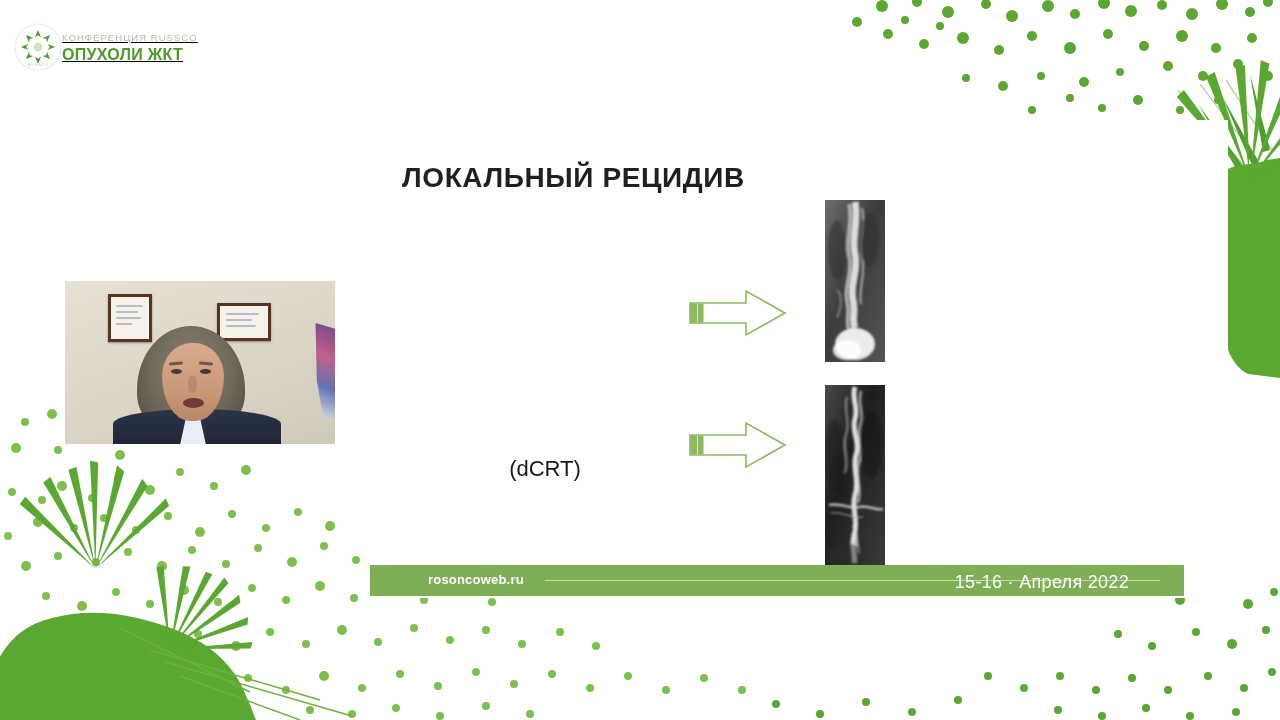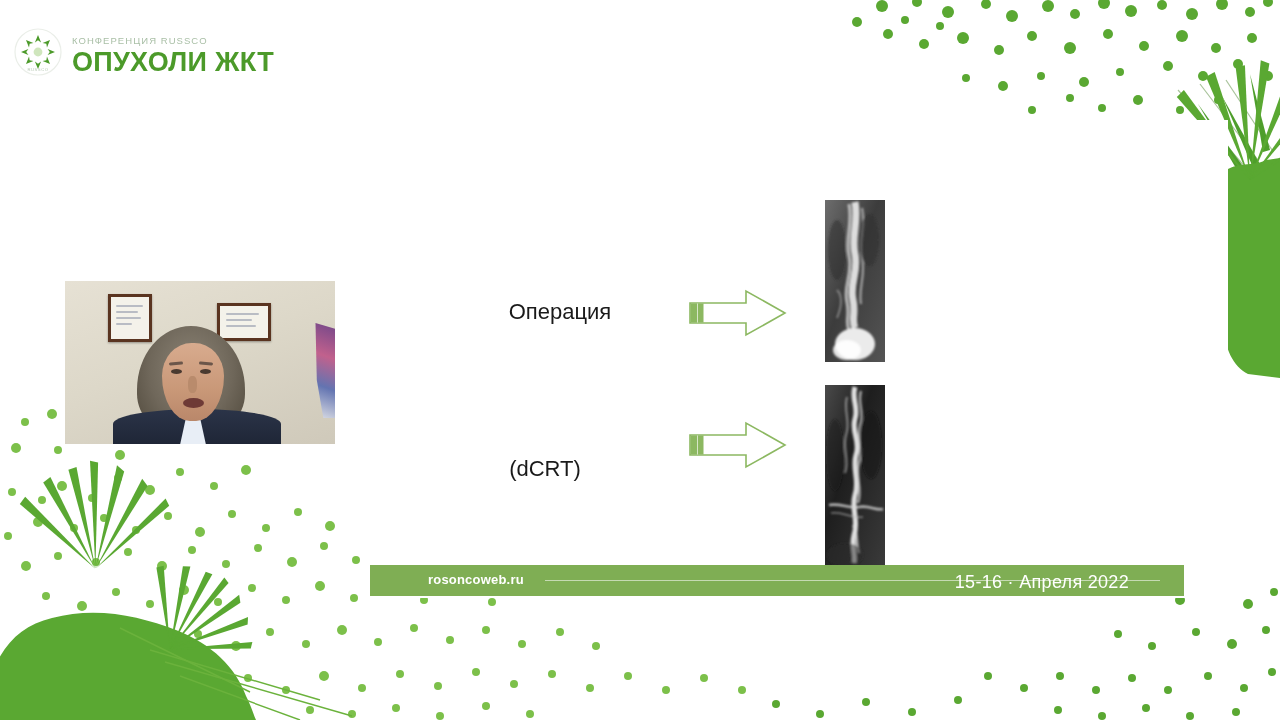--- a/index.html
+++ b/index.html
@@ -6,25 +6,25 @@
   body{
     width:1280px;height:720px;overflow:hidden;position:relative;
     background:#ffffff;
     font-family:"Liberation Sans","DejaVu Sans",sans-serif;
   }
 
   
   #deco{position:absolute;left:0;top:0;width:1280px;height:720px;z-index:0;pointer-events:none;}
 
   
-  #logo{position:absolute;left:14px;top:18px;width:250px;height:58px;z-index:6;display:flex;align-items:flex-end;gap:10px;}
+  #logo{position:absolute;left:14px;top:18px;width:250px;height:58px;z-index:6;display:flex;align-items:center;text-decoration:underline;}
   #logo-mark{width:48px;height:48px;flex:0 0 48px;position:relative;}
   #logo-text{display:flex;flex-direction:column;justify-content:center;line-height:1;padding-top:2px;}
   #logo-sub{font-size:9.5px;letter-spacing:1.05px;color:#a9bfa6;font-weight:400;white-space:nowrap;}
-  #logo-main{font-size:27px;letter-spacing:.3px;color:#4c9a2a;font-weight:700;white-space:nowrap;margin-top:4px;}
+  #logo-main{font-size:16px;letter-spacing:.3px;color:#4c9a2a;font-weight:700;white-space:nowrap;margin-top:4px;}
 
   
   #webcam{position:absolute;left:65px;top:281px;width:270px;height:163px;z-index:5;overflow:hidden;background:#d8d3c6;}
   #wc-wall{position:absolute;inset:0;background:linear-gradient(160deg,#e6e1d4 0%,#ddd8c9 45%,#cfc9ba 100%);}
   .wc-frame{position:absolute;border:3px solid #5a3420;background:#f4f2ea;box-shadow:0 1px 2px rgba(0,0,0,.35);}
   .wc-frame i{position:absolute;display:block;background:#b9bcc4;left:12%;height:2px;border-radius:1px;}
   #wc-f1{left:43px;top:13px;width:38px;height:42px;}
   #wc-f2{left:152px;top:22px;width:48px;height:32px;}
   #wc-hair{position:absolute;left:72px;top:45px;width:108px;height:110px;
     background:radial-gradient(ellipse at 50% 40%,#8d8577 0%,#6f675a 55%,#4d4639 100%);
@@ -356,22 +356,22 @@
     <span class="wc-eye" id="wc-eyeL"></span>
       <span class="wc-eye" id="wc-eyeR"></span>
     <span id="wc-nose"></span>
       <span id="wc-mouth"></span>
   </div>
   <div id="wc-obj"></div>
 </div>
 
 <div id="slide">
 
-
-  <div class="row-label" id="label-1">Операция</div>
+  <div id="slide-title">ЛОКАЛЬНЫЙ РЕЦИДИВ</div>
+
 
   <svg class="arrow" id="arrow-1" viewBox="0 0 100 50" xmlns="http://www.w3.org/2000/svg">
     <path d="M2 15 L58 15 L58 3 L97 25 L58 47 L58 35 L2 35 Z" fill="#ffffff" stroke="#8cb861" stroke-width="1.6"></path>
     <rect x="2.5" y="15.5" width="13" height="19" fill="#8cb861"></rect>
     <line x1="9.5" y1="15.5" x2="9.5" y2="34.5" stroke="#ffffff" stroke-width="1" opacity=".65"></line>
   </svg>
 
   <div class="xray" id="xray-1">
     <svg viewBox="0 0 60 162" width="60" height="162" xmlns="http://www.w3.org/2000/svg">
       <defs>

